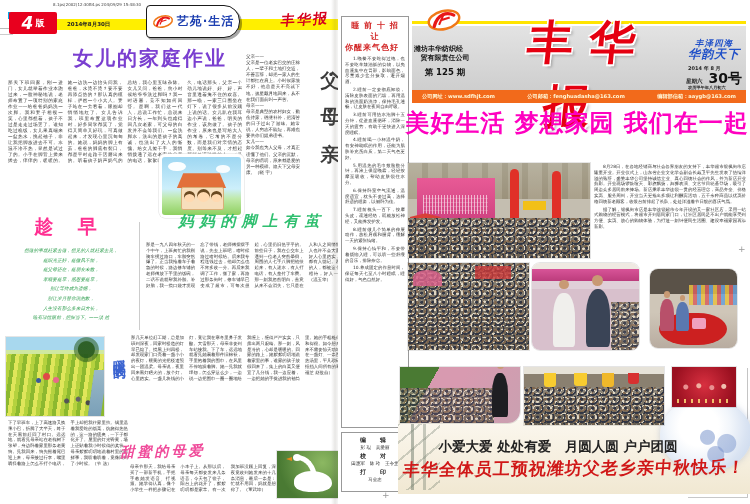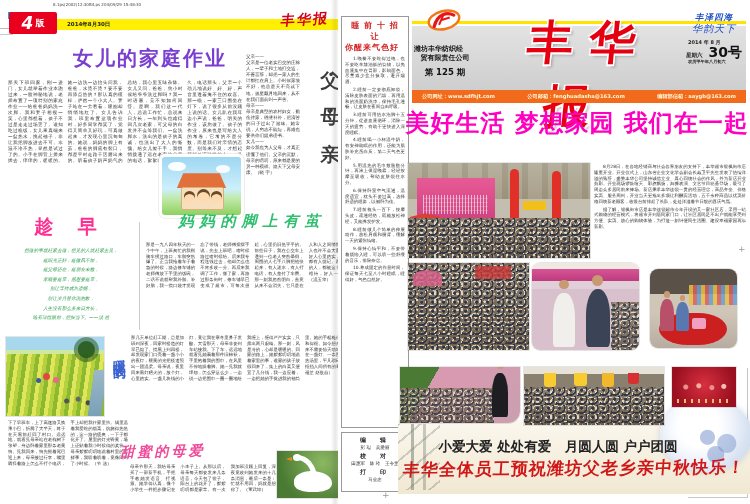--- a/index.html
+++ b/index.html
@@ -48,20 +48,30 @@
     <div class="abs" style="left:0;top:28px;width:13px;height:1px;background:#bbb;"></div>
     <div class="abs" style="left:0;top:34px;width:13px;height:1px;background:#ccc;"></div>
 
     <div class="abs" style="left:9px;top:12px;width:48px;height:22px;background:#e8001e;color:#fff;display:flex;align-items:center;justify-content:center;border-radius:2px;">
       <span style="font-size:17px;font-weight:bold;font-style:italic;line-height:1;">4</span>
       <span style="font-size:9px;font-weight:bold;margin-left:2px;">版</span>
     </div>
     <div class="abs" style="left:57px;top:19px;width:296px;height:11px;background:#ffef00;"></div>
     <div class="abs" style="left:67px;top:21px;font-size:5.5px;font-weight:bold;color:#222;">2014年8月30日</div>
 
+    <div class="abs" style="left:146px;top:5px;width:92px;height:31px;background:#fff;border:1.6px solid #1a1a1a;border-radius:4px 16px 16px 4px;display:flex;align-items:center;justify-content:center;gap:3px;box-shadow:2px 2px 0 rgba(0,0,0,.35);">
+      <span style="display:inline-block;width:22px;height:17px;">
+        <svg viewBox="0 0 44 32" width="22" height="17">
+          <ellipse cx="22" cy="16" rx="19" ry="11" fill="#fff" stroke="#f07818" stroke-width="3" transform="rotate(-14 22 16)"></ellipse>
+          <path d="M10 24 C14 8 26 6 34 10" fill="none" stroke="#e81818" stroke-width="4" stroke-linecap="round"></path>
+          <path d="M16 22 L22 8 M19 16 L29 13" stroke="#e81818" stroke-width="2.5"></path>
+        </svg>
+      </span>
+      <span style="font-size:12px;font-weight:bold;color:#1d3fb0;letter-spacing:1px;">艺苑·生活</span>
+    </div>
     <div class="abs serif" style="left:281px;top:11px;font-size:14px;font-weight:bold;color:#d5001e;letter-spacing:2px;transform:skewX(-10deg) rotate(-3deg);">丰华报</div>
 
     <div class="abs serif" style="left:35px;top:45px;width:230px;text-align:center;font-size:20px;font-weight:bold;color:#7a3fd0;letter-spacing:2px;">女儿的家庭作业</div>
     <div class="abs txt c4" style="left:8px;top:80px;width:234px;height:134px;font-size:4.6px;line-height:6px;">那天下班回家，刚一进门，女儿就举着作业本跑过来，一脸神秘地说，老师布置了一项特别的家庭作业——给爸爸妈妈洗一次脚。我和妻子相视一笑，心里都想着，孩子不过是走走过场罢了。谁知吃过晚饭，女儿果真端来一盆热水，挽起袖子，非让我把脚放进去不可。水温不冷不热，显然是试过了的。小手在脚背上搓来搓去，痒痒的，暖暖的。她一边洗一边抬头问我，爸爸，水烫不烫？要不要再添点热的？那认真的模样，俨然一个小大人。妻子站在一旁看着，眼圈却悄悄地红了。女儿告诉我，班里布置这项作业时，好多同学都笑了，觉得又简单又好玩，可真做起来，才发现心里沉甸甸的。她说，妈妈的脚上有茧，爸爸的脚底有裂口，都是平时走路干活磨出来的。听着孩子奶声奶气的总结，我心里五味杂陈。女儿又问，爸爸，您小时候给爷爷洗过脚吗？我一时语塞，竟不知如何回答。是啊，我们这一代人，总说工作忙，总说来日方长，一年到头也难得回几次老家，可父母的白发并不会等我们。一盆洗脚水，洗出的是孩子的真诚，也洗出了大人的惭愧。给女儿擦干手，我悄悄拨通了远在老家的父亲的电话，絮絮叨叨说了很久，电话那头，父亲一个劲儿地说好、好、好，声音里透着掩不住的欢喜。那一晚，一家三口围坐在灯下，说了很多从前没顾上说的话。女儿趴在我耳边小声说，爸爸，明天的作业，该您做了。孩子的作业，原来也是写给大人的考卷，它考的不是分数，而是我们对亲情的态度。别等来不及，才想起那些最该珍惜的人。（吴爱丽）</div>
 
     <div class="abs" style="left:162px;top:157px;width:79px;height:58px;border-radius:3px;box-shadow:0 0 0 3px #fff,0 0 0 3.5px #ddd;overflow:hidden;background:linear-gradient(180deg,#9ed7f2 0%,#cdeffb 55%,#bfe9a8 72%,#8fd05f 100%);">
       <div class="abs" style="left:8%;top:8%;width:22%;height:16%;background:#fff;border-radius:50%;opacity:.95;"></div>
       <div class="abs" style="left:68%;top:14%;width:18%;height:13%;background:#fff;border-radius:50%;opacity:.9;"></div>
       <div class="abs" style="left:16%;top:28%;width:68%;height:26%;background:#e2703a;clip-path:polygon(4% 100%,16% 0,84% 0,96% 100%);"></div>
       <div class="abs" style="left:24%;top:52%;width:52%;height:36%;background:#f7debc;border:1px solid #d8b078;border-radius:2px;"></div>
@@ -161,23 +171,23 @@
     </div>
 
     <div class="abs" style="left:76px;top:45px;width:62px;font-size:7px;font-weight:bold;line-height:9px;color:#111;">潍坊丰华纺织经</div>
     <div class="abs" style="left:76px;top:54px;width:62px;text-align:center;font-size:7px;font-weight:bold;line-height:9px;color:#111;">贸有限责任公司</div>
     <div class="abs" style="left:76px;top:67px;width:62px;text-align:center;font-size:8.5px;font-weight:bold;color:#111;">第 125 期</div>
 
     <div class="abs serif" style="left:140px;top:10px;width:200px;text-align:center;font-size:46px;line-height:64px;font-weight:bold;color:#e50011;letter-spacing:16px;text-indent:16px;transform:skewX(-6deg);
                 text-shadow:0 0 1px #fff,1.5px 1.5px 0 #fff,-1.5px 1.5px 0 #fff,1.5px -1.5px 0 #fff,-1.5px -1.5px 0 #fff,3px 3px 3px rgba(0,0,0,.25);">丰华报</div>
 
 
-    <div class="abs" style="left:346px;top:12px;width:60px;text-align:center;">
+    <div class="abs" style="left:346px;top:38px;width:60px;text-align:center;">
       <div class="serif" style="font-size:8.5px;font-weight:bold;font-style:italic;color:#2050c8;line-height:11px;letter-spacing:1px;">丰泽四海</div>
-      <div class="serif" style="font-size:10px;font-weight:normal;font-style:italic;color:#2050c8;line-height:11px;letter-spacing:1px;">华韵天下</div>
+      <div class="serif" style="font-size:12px;font-weight:bold;font-style:italic;color:#2050c8;line-height:11px;letter-spacing:1px;">华韵天下</div>
       <div style="font-size:5px;font-weight:bold;color:#222;margin-top:5px;text-align:left;padding-left:4px;">2014 年 8 月</div>
       <div style="display:flex;align-items:flex-end;justify-content:space-between;padding:0 2px;">
         <span style="font-size:5.5px;font-weight:bold;color:#222;">星期六</span>
         <span style="font-size:14px;font-weight:bold;color:#111;line-height:14px;">30号</span>
       </div>
       <div style="font-size:4.2px;font-weight:bold;color:#222;text-align:left;padding-left:4px;">农历甲午年八月初六</div>
     </div>
 
     <div class="abs" style="left:74px;top:90px;width:334px;height:13px;background:#f26a1b;display:flex;align-items:center;justify-content:space-between;padding:0 10px;box-sizing:border-box;">
       <span style="font-size:5.2px;font-weight:bold;color:#fff8d8;">公司网址：www.sdfhjt.com</span>

